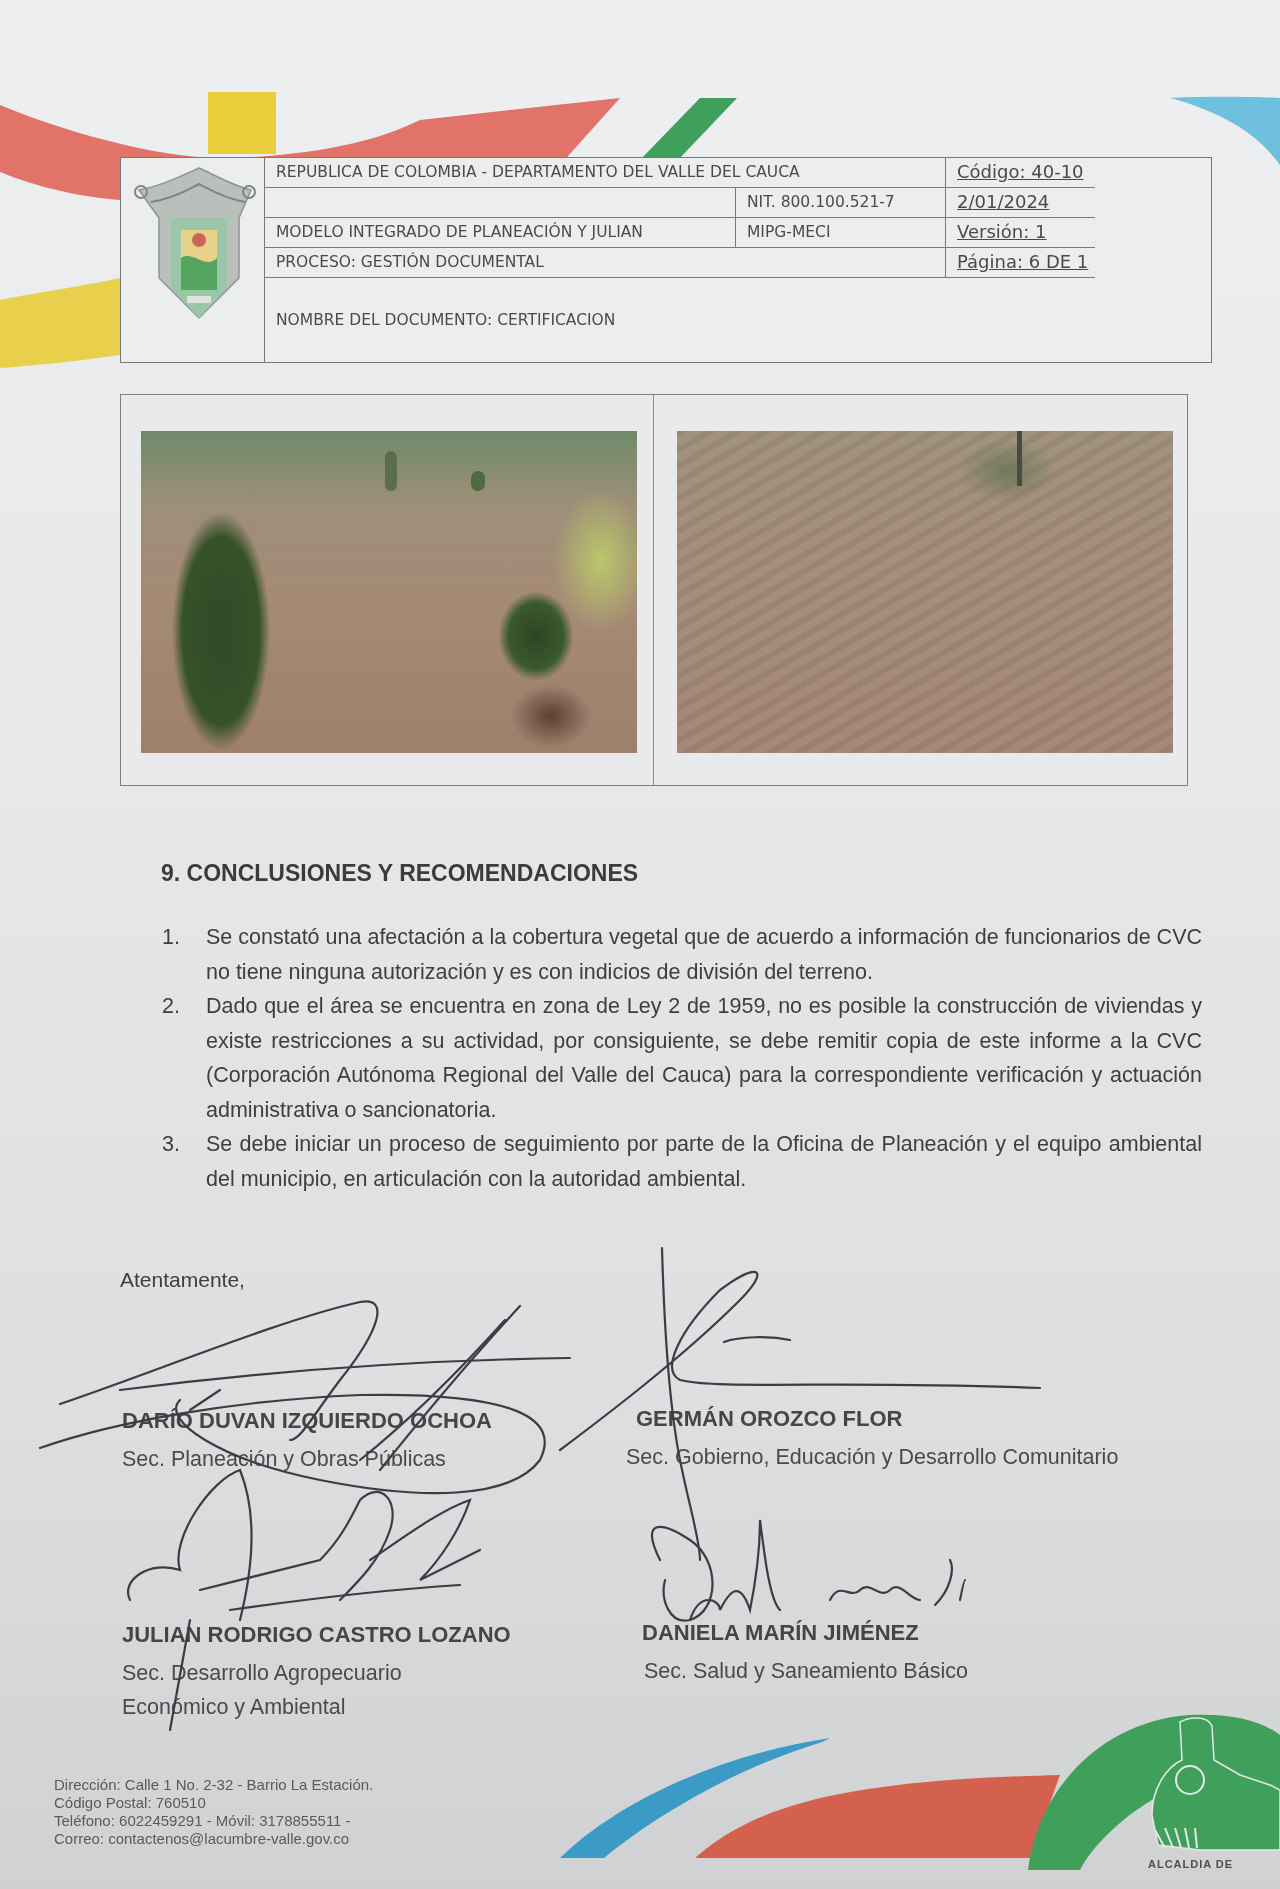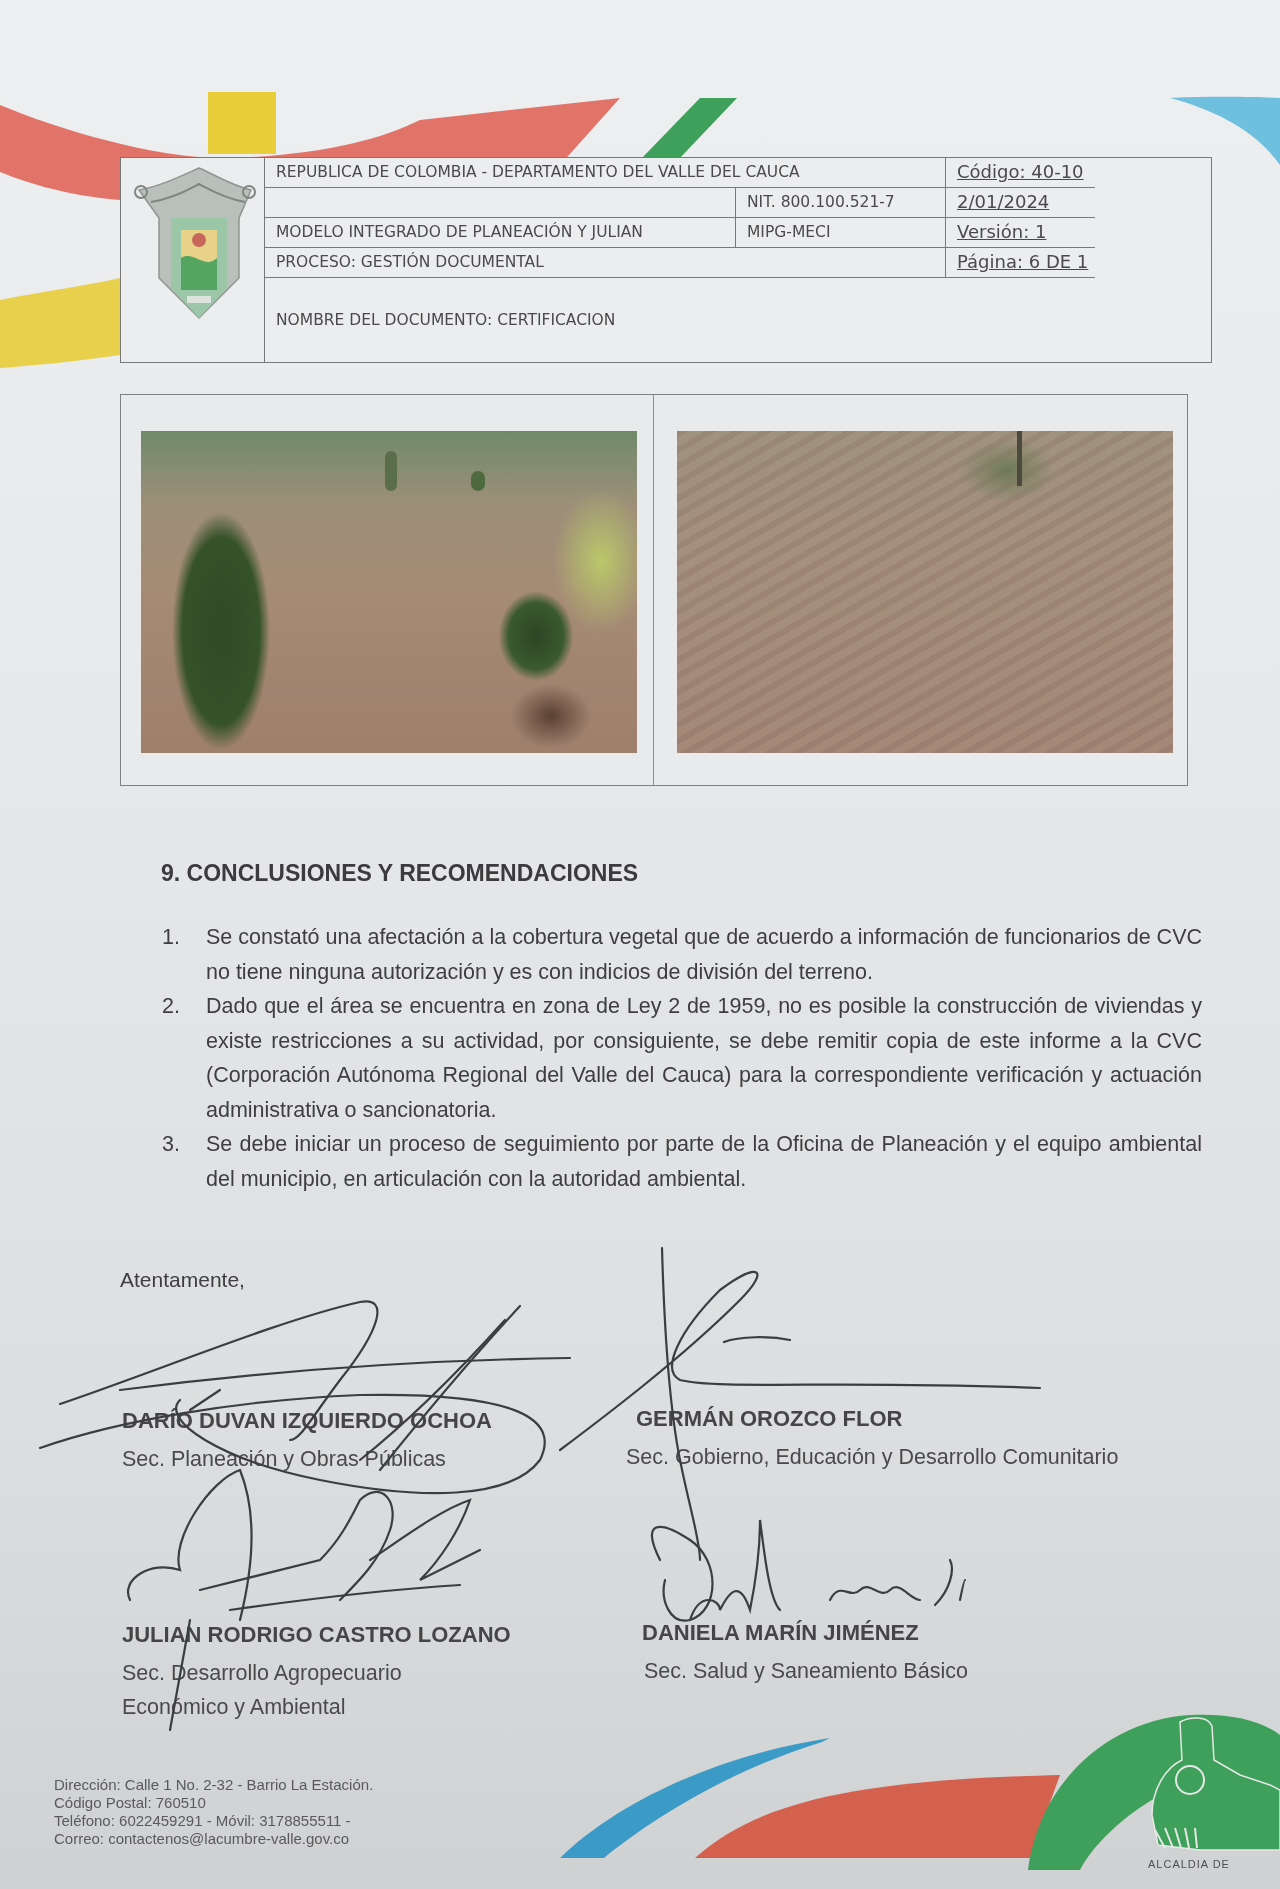--- a/index.html
+++ b/index.html
@@ -70,21 +70,21 @@
   }
   .list { position:absolute; left:162px; top:920px; width:1040px; font-size:21.5px; line-height:34.5px; color:#3e3e40; }
   .li { position:relative; padding-left:44px; text-align:justify; margin-bottom:0; }
   .li .num { position:absolute; left:0; top:0; }
   .li .txt { display:block; }
   .closing { position:absolute; left:120px; top:1268px; font-size:21px; color:#3e3e40; }
   .sig-name { position:absolute; font-size:22px; font-weight:bold; color:#454547; white-space:nowrap; }
   .sig-role { position:absolute; font-size:21.5px; color:#4a4a4c; white-space:nowrap; line-height:34px; }
   .footer-info { position:absolute; left:54px; top:1776px; font-size:15px; line-height:18px; color:#5a5a5c; }
   .signatures svg { position:absolute; left:0; top:0; }
-  .alcaldia { position:absolute; left:1148px; top:1858px; font-size:11px; font-weight:normal; color:#4e4e50; letter-spacing:1px; }
+  .alcaldia { position:absolute; left:1148px; top:1858px; font-size:11px; font-weight:bold; color:#4e4e50; letter-spacing:1px; }
 </style>
 </head>
 <body>
 
 <div class="deco">
   <svg width="1280" height="400" viewBox="0 0 1280 400">
 
     <path d="M0,105 C60,130 160,160 230,158 C320,155 380,140 420,120 L620,98 L560,165 L120,165 L120,200 C60,195 20,180 0,172 Z" fill="#e0685c" opacity="0.92"></path>
 
     <rect x="208" y="92" width="68" height="62" fill="#e9cd3a"></rect>

